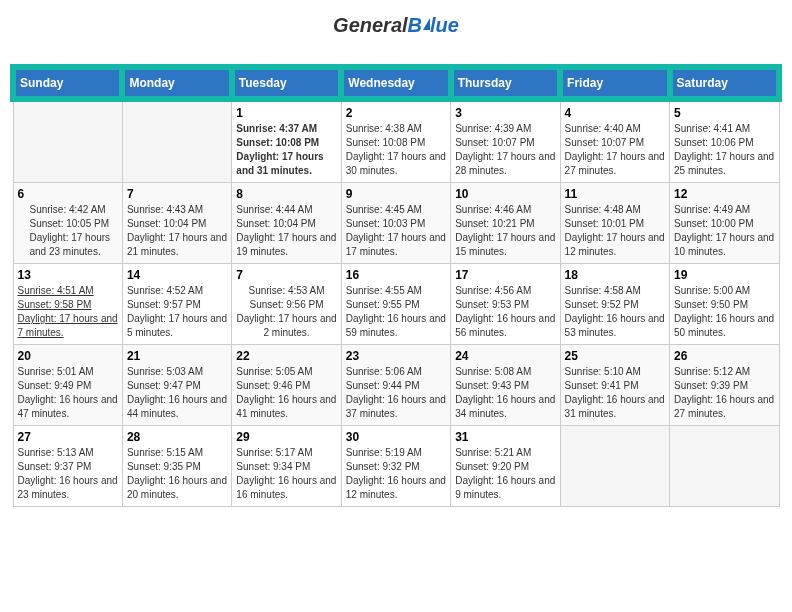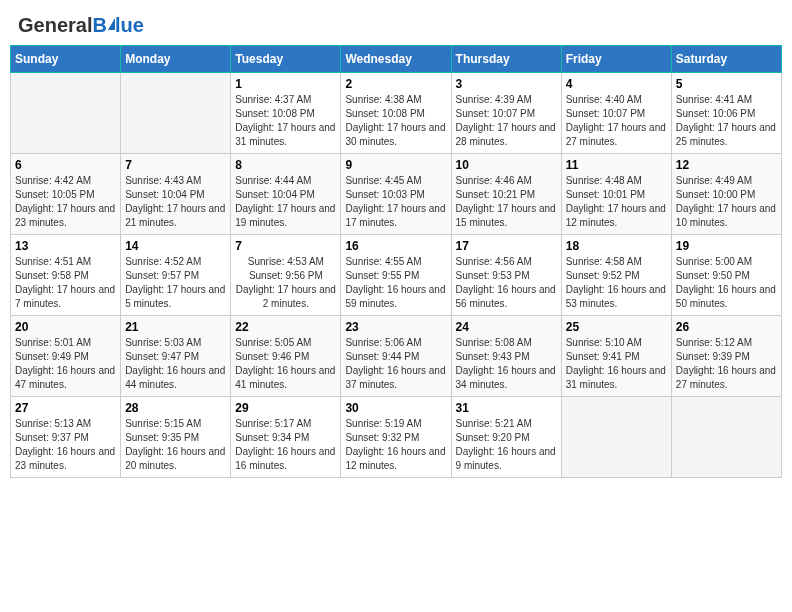--- a/index.html
+++ b/index.html
@@ -5,24 +5,25 @@
     * { box-sizing: border-box; margin: 0; padding: 0; }
     body {
       font-family: Arial, sans-serif;
       background: #fff;
       width: 792px;
       min-height: 612px;
       padding: 10px;
     }
     .header {
       display: flex;
-      justify-content: flex-start;
+      justify-content: center;
       align-items: flex-start;
-      margin-bottom: 5px;
+      margin-bottom: 24px;
       padding: 4px 8px;
+      font-style: italic;
     }
     .logo {
       display: flex;
       flex-direction: column;
       font-size: 20px;
       font-weight: bold;
       line-height: 1.1;
     }
     .title-block {
       text-align: right;
@@ -41,21 +42,21 @@
       border-collapse: collapse;
       font-size: 10.5px;
     }
     .calendar th {
       background: #2e75c3;
       color: #fff;
       padding: 6px 4px;
       text-align: left;
       font-size: 12px;
       font-weight: bold;
-      border: 1px solid #14b8a6;
+      border: 6px solid #14b8a6;
     }
     .calendar td {
       border: 1px solid #ccc;
       vertical-align: top;
       padding: 4px;
       width: calc(100% / 7);
       min-height: 80px;
       background: #fff;
     }
     .calendar td.empty {
@@ -104,21 +105,21 @@
         <th>Friday</th>
         <th>Saturday</th>
       </tr>
   </thead>
   <tbody id="calendar-body">
   <tr>
         <td class="empty"></td>
         <td class="empty"></td>
         <td>
           <span class="day-num">1</span>
-          <div class="day-info" style="white-space: pre-line;">Sunrise: 4:37 AM
+          <div class="day-info" style="white-space: pre-line; font-weight: bold;">Sunrise: 4:37 AM
 Sunset: 10:08 PM
 Daylight: 17 hours and 31 minutes.</div>
         </td>
         <td>
           <span class="day-num">2</span>
           <div class="day-info" style="white-space: pre-line;">Sunrise: 4:38 AM
 Sunset: 10:08 PM
 Daylight: 17 hours and 30 minutes.</div>
         </td>
         <td>
@@ -136,21 +137,21 @@
         <td>
           <span class="day-num">5</span>
           <div class="day-info" style="white-space: pre-line;">Sunrise: 4:41 AM
 Sunset: 10:06 PM
 Daylight: 17 hours and 25 minutes.</div>
         </td>
       </tr>
       <tr>
         <td>
           <span class="day-num">6</span>
-          <div class="day-info" style="white-space: pre-line;">Sunrise: 4:42 AM
+          <div class="day-info" style="white-space: pre-line; margin-left: 12px;">Sunrise: 4:42 AM
 Sunset: 10:05 PM
 Daylight: 17 hours and 23 minutes.</div>
         </td>
         <td>
           <span class="day-num">7</span>
           <div class="day-info" style="white-space: pre-line;">Sunrise: 4:43 AM
 Sunset: 10:04 PM
 Daylight: 17 hours and 21 minutes.</div>
         </td>
         <td>
@@ -180,21 +181,21 @@
         <td>
           <span class="day-num">12</span>
           <div class="day-info" style="white-space: pre-line;">Sunrise: 4:49 AM
 Sunset: 10:00 PM
 Daylight: 17 hours and 10 minutes.</div>
         </td>
       </tr>
       <tr>
         <td>
           <span class="day-num">13</span>
-          <div class="day-info" style="white-space: pre-line;">Sunrise: 4:51 AM
+          <div class="day-info" style="white-space: pre-line; text-decoration: underline;">Sunrise: 4:51 AM
 Sunset: 9:58 PM
 Daylight: 17 hours and 7 minutes.</div>
         </td>
         <td>
           <span class="day-num">14</span>
           <div class="day-info" style="white-space: pre-line;">Sunrise: 4:52 AM
 Sunset: 9:57 PM
 Daylight: 17 hours and 5 minutes.</div>
         </td>
         <td>

